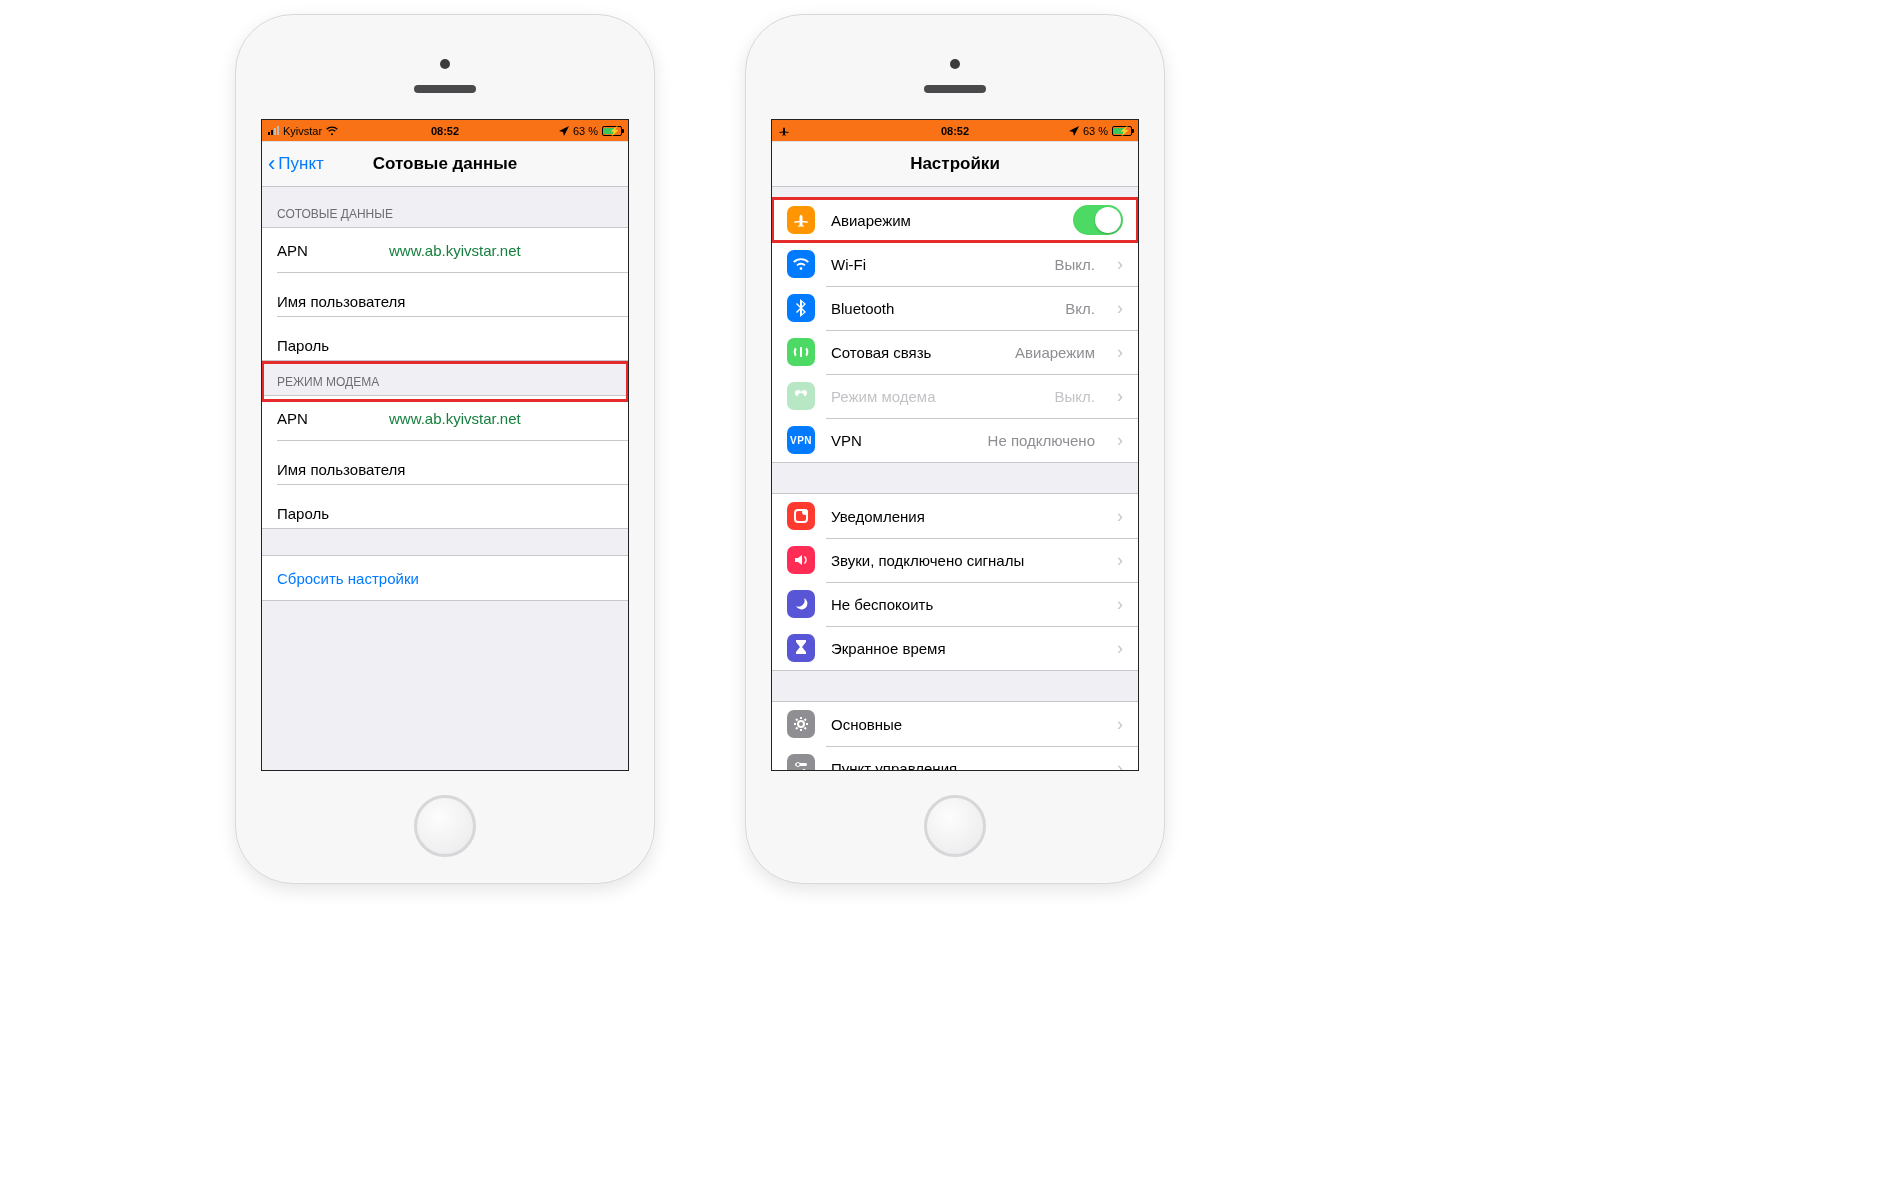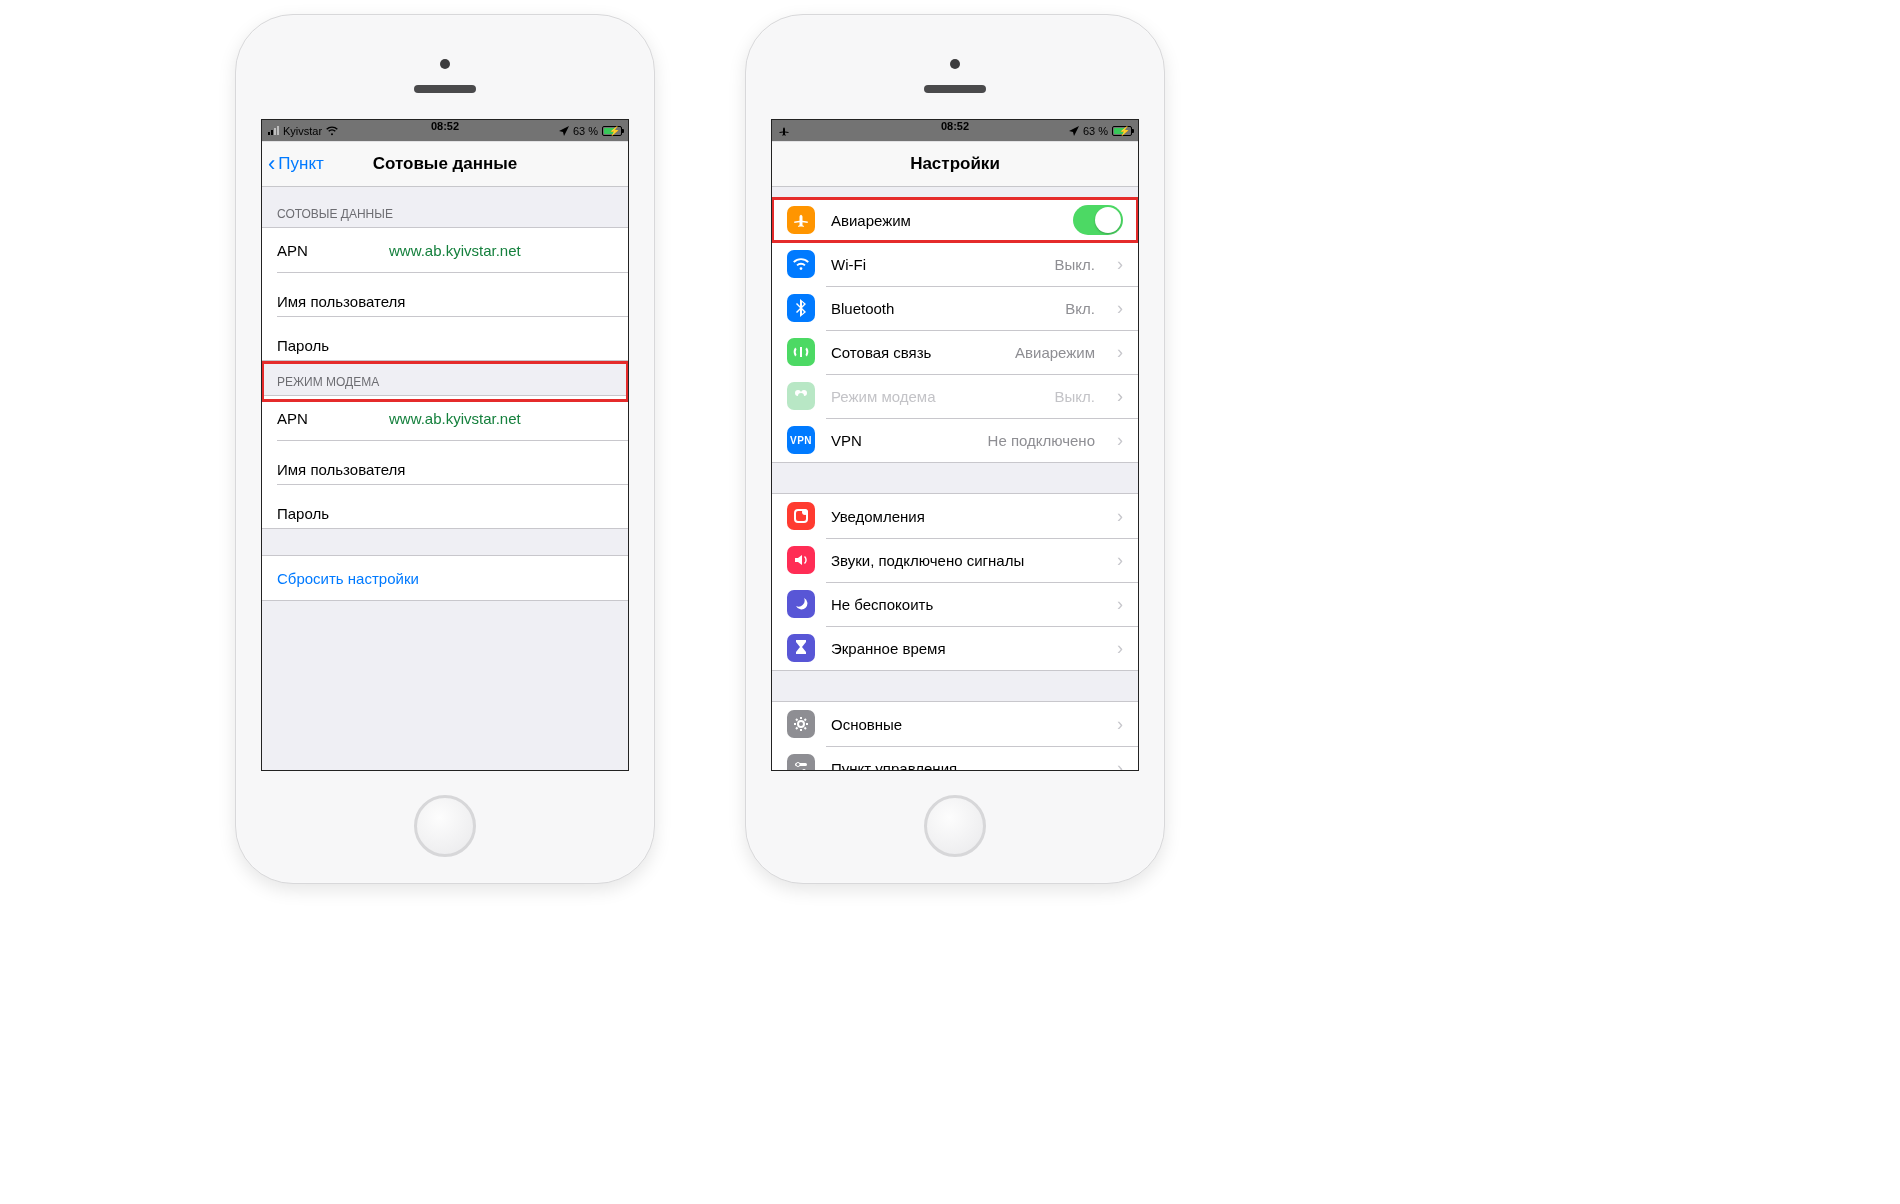--- a/index.html
+++ b/index.html
@@ -52,23 +52,23 @@
     background: #efeff4;
     border: 1px solid #222;
     overflow: hidden;
     position: relative;
     font-size: 15px;
     color: #000;
   }
   
   .status {
     height: 22px;
-    background: #737373;
+    background: #f97316;
     border-bottom: 1px solid #e2e2e4;
-    display: flex; 
+    display: flex; align-items: center;
     padding: 0 6px;
     font-size: 11px;
     position: relative;
   }
   .status .left, .status .right { display: flex; align-items: center; gap: 4px; }
   .status .center {
     position: absolute; left: 0; right: 0; text-align: center;
     font-weight: 600;
   }
   .status .right { margin-left: auto; }

